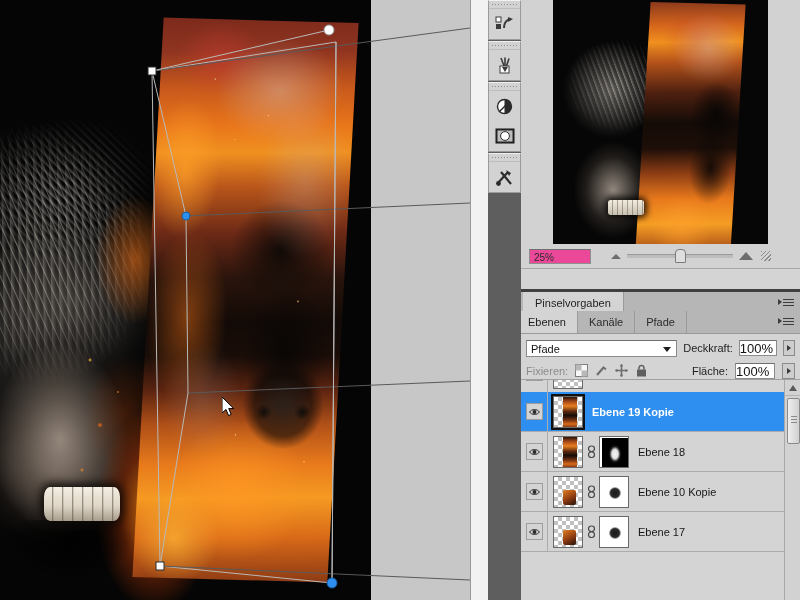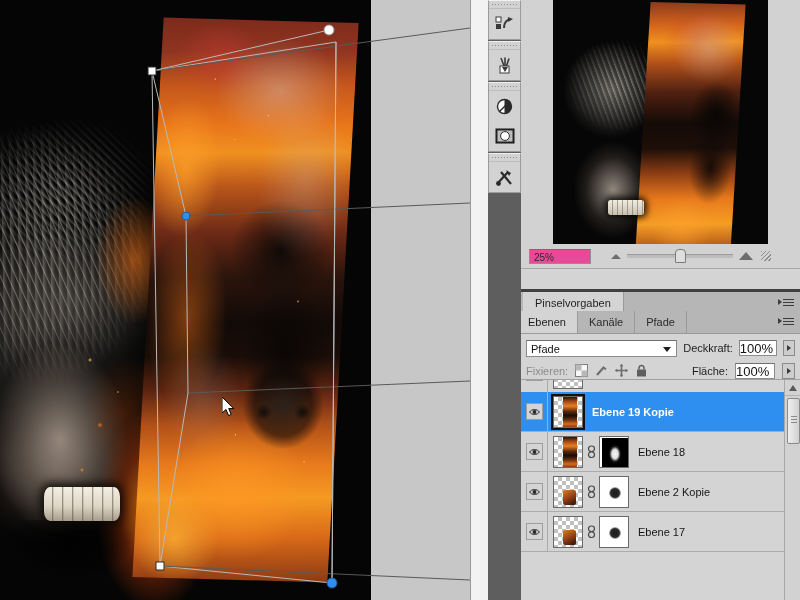--- a/index.html
+++ b/index.html
@@ -865,21 +865,21 @@
               </div>
               <div class="mask-link">
                 <svg width="9" height="14" viewBox="0 0 9 14">
                   <rect x="1.5" y="1" width="6" height="5.5" rx="2.7" fill="none" stroke="#4a4a4a" stroke-width="1.2"></rect>
                   <rect x="1.5" y="7" width="6" height="5.5" rx="2.7" fill="none" stroke="#4a4a4a" stroke-width="1.2"></rect>
                 </svg>
               </div>
               <div class="mask-thumb">
                 <div class="mask-blob"></div>
               </div>
-              <span class="layer-name">Ebene 2 Kopie</span>
+              <span class="layer-name">Ebene 10 Kopie</span>
             </div>
             <div class="layer-row">
               <div class="eye-cell">
                 <div class="eye-box">
                   <svg width="11" height="8" viewBox="0 0 11 8">
                     <path d="M0.6 4 C2.5 0.8, 8.5 0.8, 10.4 4 C8.5 7.2, 2.5 7.2, 0.6 4 Z" fill="none" stroke="#2a2a2a" stroke-width="1"></path>
                     <circle cx="5.5" cy="4" r="1.9" fill="#2a2a2a"></circle>
                   </svg>
                 </div>
               </div>

